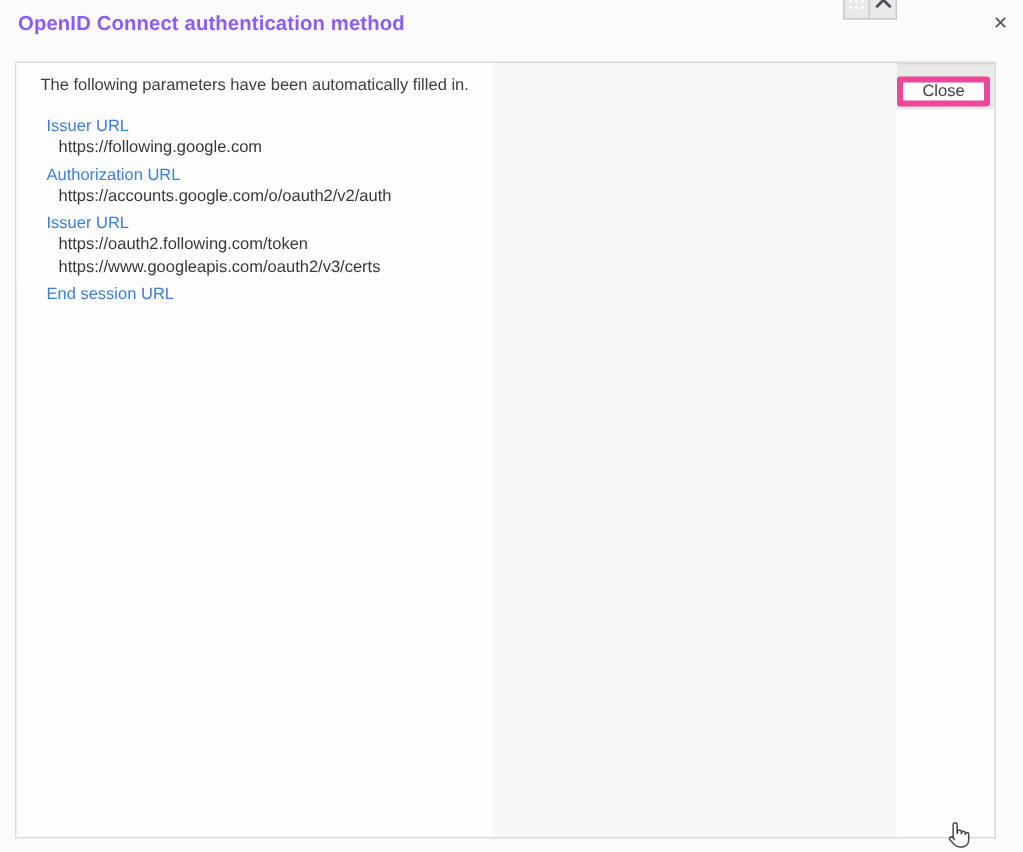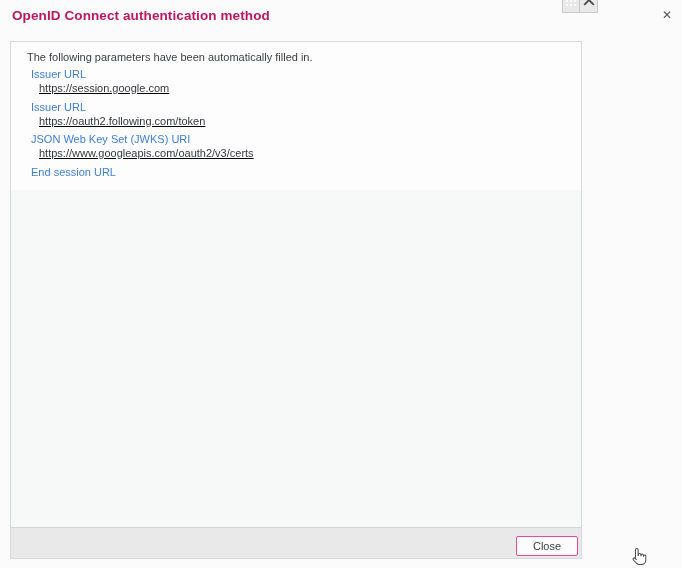--- a/index.html
+++ b/index.html
@@ -9,21 +9,21 @@
     overflow:hidden;
     background:#fbfbfc;
     font-family:"Liberation Sans", sans-serif;
     -webkit-font-smoothing:antialiased;
   }
 
   
   .dialog-title {
     position:absolute; left:12px; top:8px;
     font-size:13.5px; font-weight:700; letter-spacing:.1px;
-    color:#be185d;
+    color:#8b5cf6;
   }
   .panel-toolbar {
     position:absolute; left:562px; top:-7px;
     display:flex;
   }
   .mini-btn {
     width:18px; height:20px;
     background:#e9e9ea; border:1px solid #c7c8c9;
     display:flex; align-items:flex-end; justify-content:center;
     padding-bottom:3px; cursor:pointer;
@@ -32,54 +32,54 @@
   .x-close {
     position:absolute; right:10px; top:9px;
     background:none; border:none;
     font-size:12px; line-height:12px; color:#55585c; cursor:pointer;
     font-family:"Liberation Sans", sans-serif;
   }
 
   
   .panel {
     position:absolute; left:10px; top:41px;
-    width:572px; height:518px;
+    width:654px; height:518px;
     border:1px solid #d8d9da;
     background:#fdfdfe;
-    display:flex; flex-direction:column;
+    display:flex; 
   }
   .params-section {
     height:148px; background:#fdfdfe;
     padding-top:9px;
   }
   .intro-text {
     padding:0 16px; font-size:11px; line-height:13px; color:#3b3e41;
   }
-  .param-list { margin-top:0;text-decoration:underline; }
+  .param-list { margin-top:10px; }
   .param { padding:0 20px; margin-bottom:1px; }
   .param-label {
     display:inline-block;
     font-size:11px; line-height:13.5px;
     color:#3e7ed9; text-decoration:none; cursor:pointer;
   }
   .param-value {
     font-size:11px; line-height:13.5px;
     color:#36393c; padding-left:8px;
     white-space:nowrap;
   }
   .empty-area { flex:1; background:#f7f8f8; }
   .panel-footer {
     height:31px; background:#e9e9ea;
     border-top:1px solid #d4d5d6;
     display:flex; justify-content:flex-end; align-items:flex-start;
     padding:8px 3px 0 0;
   }
   .close-btn {
     width:62px; height:20px;
-    background:#fcfcfd; border:1px solid #ec4899; border-radius:2px;
+    background:#fcfcfd; border:4px solid #ec4899; border-radius:2px;
     font-size:11px; color:#3c4043; font-family:"Liberation Sans", sans-serif;
     cursor:pointer;
   }
 
   
   .hand-cursor {
     position:absolute; left:627px; top:546px;
     width:22px; height:22px; z-index:10; pointer-events:none;
   }
 </style>
@@ -121,31 +121,34 @@
 
 <section class="panel">
 
   <div class="params-section">
     <p class="intro-text">The following parameters have been automatically filled in.</p>
 
     <div class="param-list">
 
       <div class="param">
         <a class="param-label">Issuer URL</a>
-        <div class="param-value">https://session.google.com</div>
+        <div class="param-value">https://following.google.com</div>
       </div>
 
+      <div class="param">
+        <a class="param-label">Authorization URL</a>
+        <div class="param-value">https://accounts.google.com/o/oauth2/v2/auth</div>
+      </div>
 
       <div class="param">
         <a class="param-label">Issuer URL</a>
         <div class="param-value">https://oauth2.following.com/token</div>
       </div>
 
       <div class="param">
-        <a class="param-label">JSON Web Key Set (JWKS) URI</a>
         <div class="param-value">https://www.googleapis.com/oauth2/v3/certs</div>
       </div>
 
       <div class="param">
         <a class="param-label">End session URL</a>
       </div>
 
     </div>
   </div>
 

